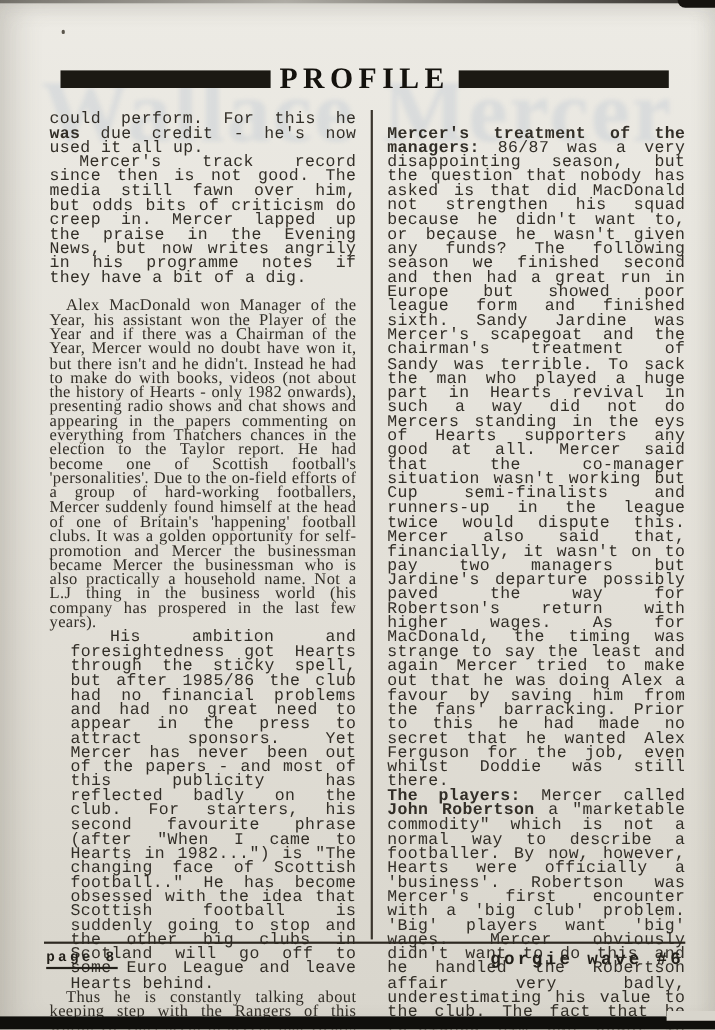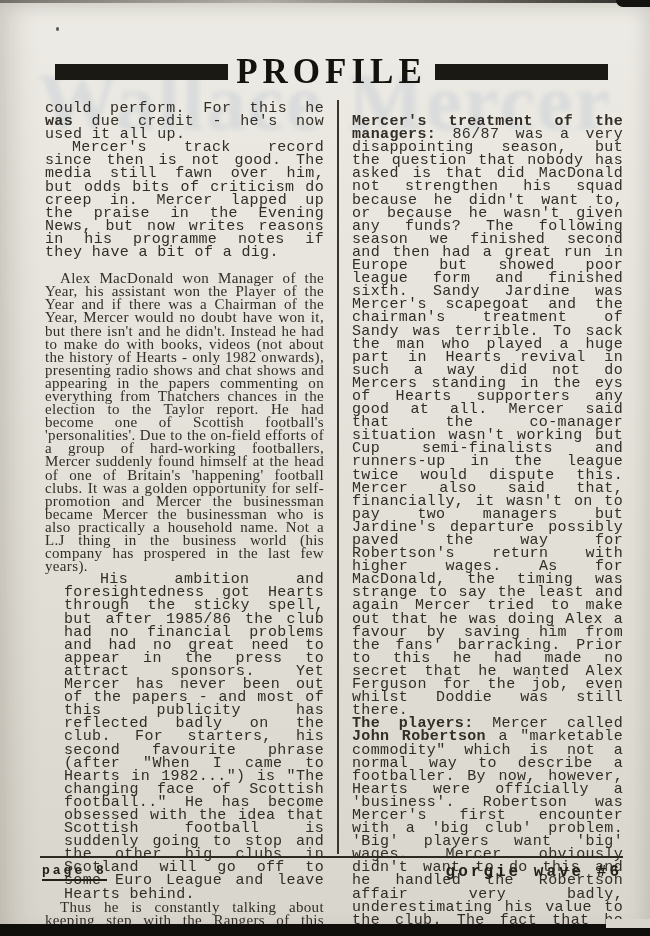--- a/index.html
+++ b/index.html
@@ -14,21 +14,21 @@
     background:linear-gradient(90deg,rgba(42,39,33,.55),rgba(42,39,33,.22) 40%,rgba(25,22,17,.6) 75%,rgba(14,12,9,.85));}
   .corner-blob{position:absolute;top:0;right:0;width:34px;height:7px;background:#15130f;border-radius:0 0 0 7px;}
   .speck{position:absolute;left:56px;top:27px;width:3px;height:4px;background:#5a554c;border-radius:50%;}
 
   .ghost{position:absolute;left:38px;right:38px;top:62px;display:flex;justify-content:space-between;
     font-family:"Liberation Serif","DejaVu Serif",serif;font-weight:bold;font-size:80px;line-height:1;
     color:rgba(120,147,185,0.15);filter:blur(2px);letter-spacing:2px;pointer-events:none;}
 
   .header{position:absolute;left:55px;top:60px;width:553px;height:23px;display:flex;align-items:center;}
   .bar{flex:1;height:16px;background:#1b1913;}
-  .title{font-family:"Liberation Serif","DejaVu Serif",serif;font-weight:700;font-size:35px;
+  .title{font-family:"Liberation Serif","DejaVu Serif",serif;font-weight:700;font-size:27px;
     letter-spacing:5px;color:#14120d;line-height:23px;padding:0 8px;}
 
   .col{position:absolute;top:102px;font-size:15px;line-height:13.1px;letter-spacing:0.35px;
     color:#322e27;text-align:justify;}
   .col-left{left:45px;width:279px;}
   .col-right{left:352px;width:271px;}
   .divider{position:absolute;left:337px;top:100px;height:754px;width:2px;background:#3a352d;}
   .para{margin:0;}
   .gap{height:13px;}
   .indent-2{text-indent:2ch;font-family:Liberation Serif, serif;}
@@ -59,21 +59,21 @@
   </div>
 
   <div class="header">
     <div class="bar"></div>
     <div class="title">PROFILE</div>
     <div class="bar"></div>
   </div>
 
   <div class="col col-left" id="col-left">
       <p class="para"><span>could perform. For this he </span><span class="bold">was</span><span> due credit - he's now used it all up.</span></p>
-      <p class="para indent-3"><span>Mercer's track record since then is not good. The media still fawn over him, but odds bits of criticism do creep in. Mercer lapped up the praise in the Evening News, but now writes reasons in his programme notes if they have a bit of a dig.</span></p>
+      <p class="para indent-3"><span>Mercer's track record since then is not good. The media still fawn over him, but odds bits of criticism do creep in. Mercer lapped up the praise in the Evening News, but now writes angrily in his programme notes if they have a bit of a dig.</span></p>
       <div class="gap"></div>
       <p class="para indent-2"><span>Alex MacDonald won Manager of the Year, his assistant won the Player of the Year and if there was a Chairman of the Year, Mercer would no doubt have won it, but there isn't and he didn't. Instead he had to make do with books, videos (not about the history of Hearts - only 1982 onwards), presenting radio shows and chat shows and appearing in the papers commenting on everything from Thatchers chances in the election to the Taylor report. He had become one of Scottish football's 'personalities'. Due to the on-field efforts of a group of hard-working footballers, Mercer suddenly found himself at the head of one of Britain's 'happening' football clubs. It was a golden opportunity for self-promotion and Mercer the businessman became Mercer the businessman who is also practically a household name. Not a L.J thing in the business world (his company has prospered in the last few years).</span></p>
       <p class="para indent-4"><span>His ambition and foresightedness got Hearts through the sticky spell, but after 1985/86 the club had no financial problems and had no great need to appear in the press to attract sponsors. Yet Mercer has never been out of the papers - and most of this publicity has reflected badly on the club. For starters, his second favourite phrase (after "When I came to Hearts in 1982...") is "The changing face of Scottish football.." He has become obsessed with the idea that Scottish football is suddenly going to stop and the other big clubs in Scotland will go off to some Euro League and leave Hearts behind.</span></p>
       <p class="para indent-2"><span>Thus he is constantly talking about keeping step with the Rangers of this world. He can't seem to accept that Hearts will never gain the support Rangers have, and thus will never have their size of income. It was possibly this frustration about being with a 'smaller' club that led to the insane idea to make it bigger by buying Hibs.</span></p>
       <p class="para indent-2"><span>The takeover wass one of the latest in an uncomfortably long list of cons of the pro-1978 Mercer period, ie since Hearts became a 'big' club again. I think it's only fair to</span></p>
     </div>
   <div class="divider"></div>
   <div class="col col-right" id="col-right">
       <div class="gap"></div>
       <p class="para"><span class="bold">Mercer's treatment of the managers:</span><span> 86/87 was a very disappointing season, but the question that nobody has asked is that did MacDonald not strengthen his squad because he didn't want to, or because he wasn't given any funds? The following season we finished second and then had a great run in Europe but showed poor league form and finished sixth. Sandy Jardine was Mercer's scapegoat and the chairman's treatment of Sandy was terrible. To sack the man who played a huge part in Hearts revival in such a way did not do Mercers standing in the eys of Hearts supporters any good at all. Mercer said that the co-manager situation wasn't working but Cup semi-finalists and runners-up in the league twice would dispute this. Mercer also said that, financially, it wasn't on to pay two managers but Jardine's departure possibly paved the way for Robertson's return with higher wages. As for MacDonald, the timing was strange to say the least and again Mercer tried to make out that he was doing Alex a favour by saving him from the fans' barracking. Prior to this he had made no secret that he wanted Alex Ferguson for the job, even whilst Doddie was still there.</span></p>

